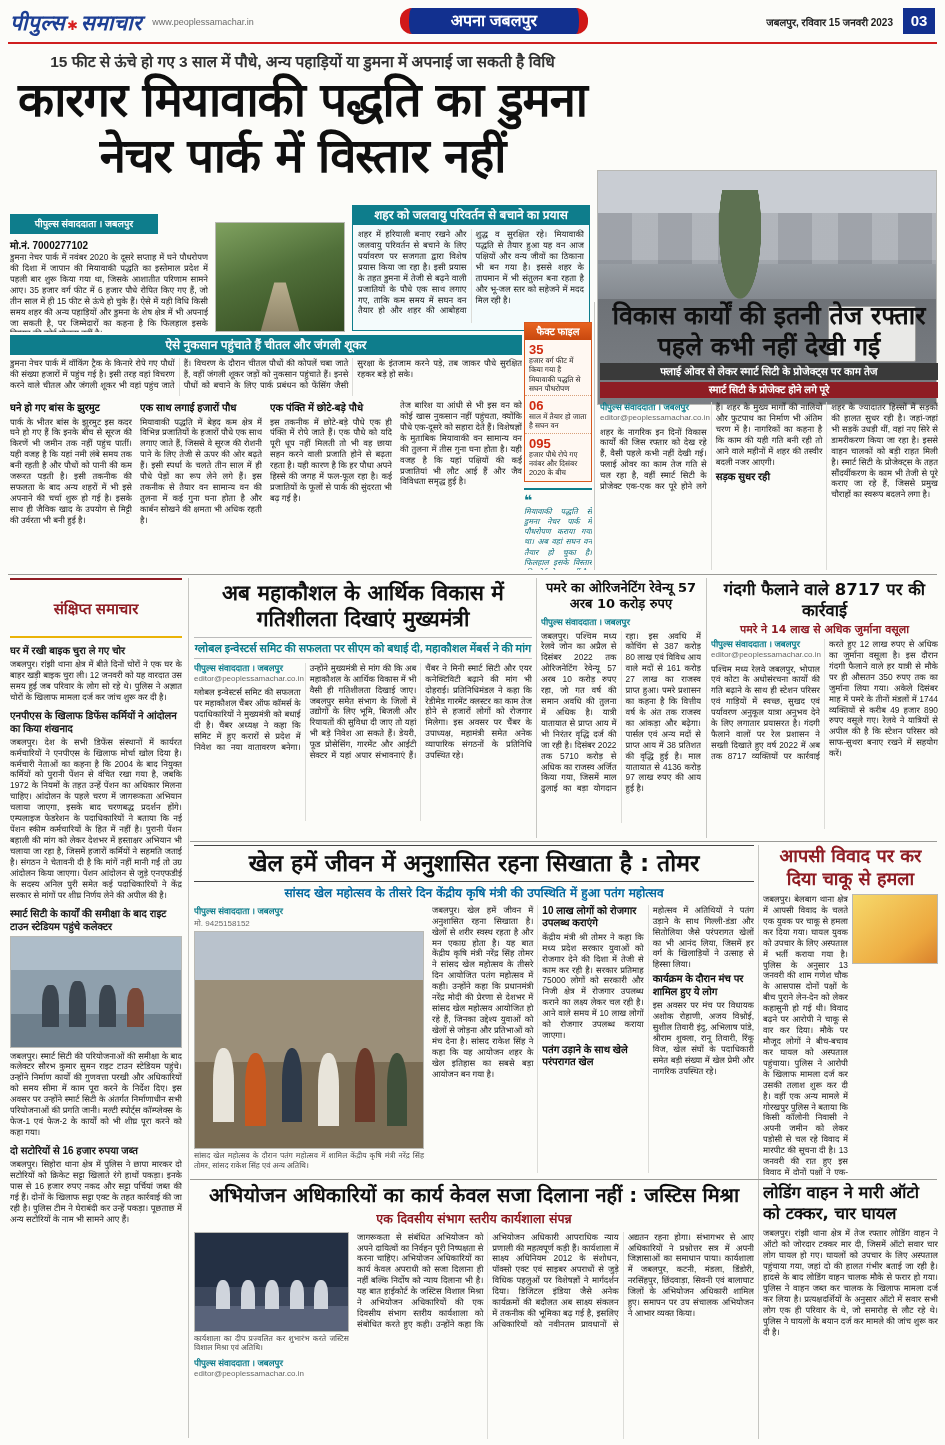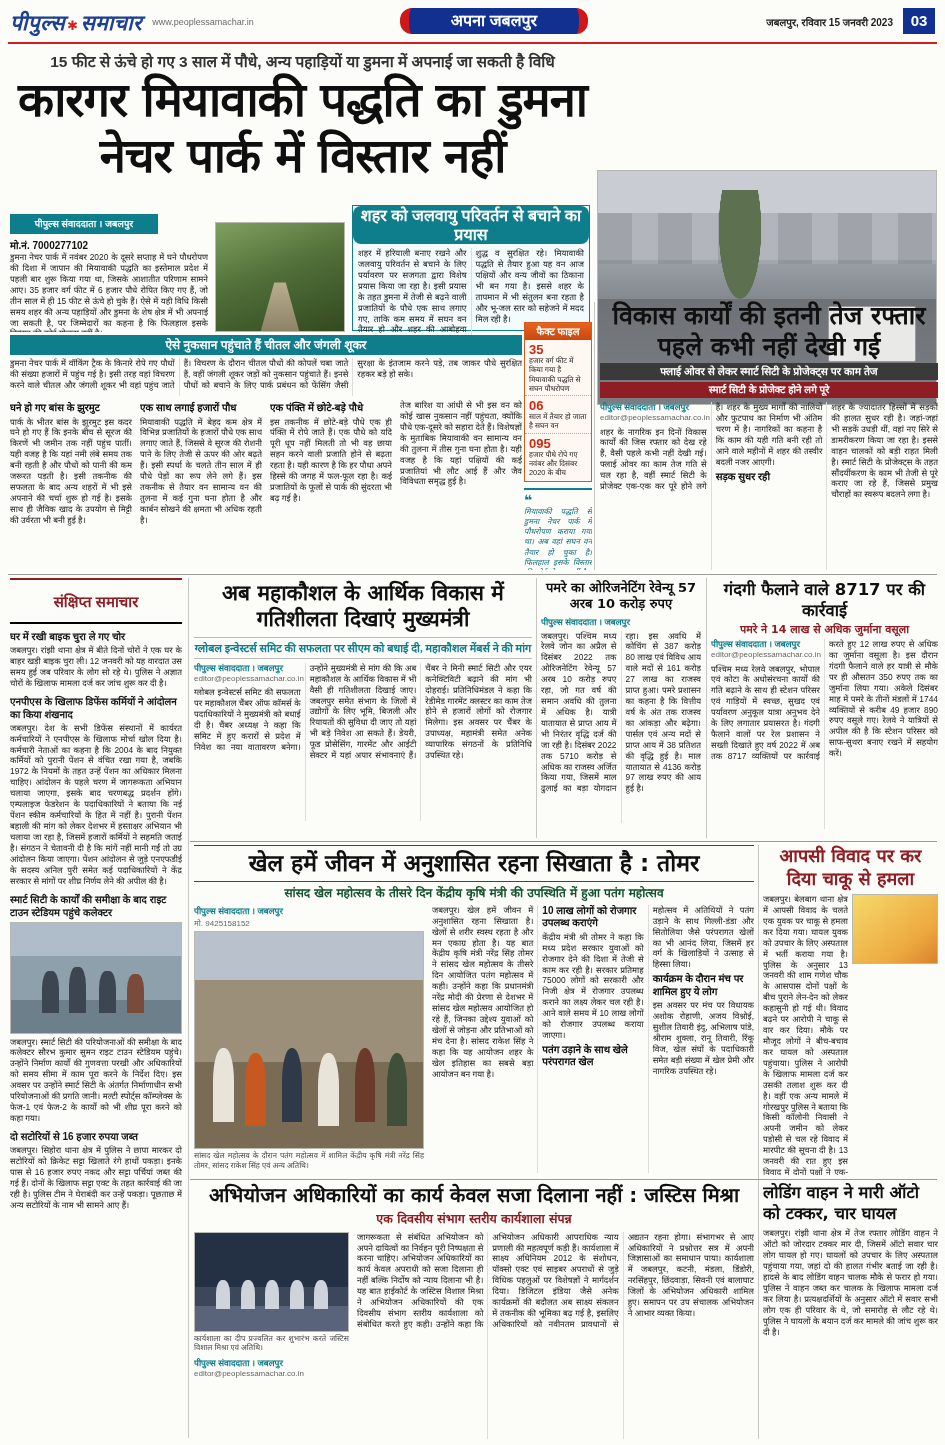--- a/index.html
+++ b/index.html
@@ -26,38 +26,38 @@
   .body-text p { margin-bottom:3px; }
   .cols-2 { column-count:2; column-gap:9px; column-rule:1px solid #dcdcd8; }
   .cols-3 { column-count:3; column-gap:9px; column-rule:1px solid #dcdcd8; }
   .crosshead { font-size:10px; font-weight:bold; color:#101010; margin:2px 0 2px; line-height:1.25; text-align:left; }
   .byline-inline { display:block; color:#0e7d8c; font-weight:bold; font-size:8.6px; }
   .email-inline { display:block; color:#666; font-size:8px; margin-bottom:3px; }
 
   
   .teal-bar { background:#0e7d8c; color:#fff; font-weight:bold; text-align:center; }
   .climate-box { border:1px solid #0e7d8c; background:#f4fbfc; }
-  .climate-box .teal-bar { font-size:16px; line-height:19px;border-radius:8px; }
+  .climate-box .teal-bar { font-size:12px; line-height:19px; }
   .climate-box .body-text { padding:4px 5px; }
   .fact-box { border:1.5px solid #d8581e; background:#fff8f2; }
   .fact-head { background:linear-gradient(#e8631f,#c8480f); color:#fff; font-size:10px; font-weight:bold; text-align:center; line-height:17px; }
   .fact-item { padding:3px 4px 2px; border-bottom:1px dotted #d8a07a; }
   .fact-num { display:block; color:#cf2a10; font-size:13px; font-weight:800; line-height:1; }
   .fact-text { display:block; font-size:7.4px; line-height:1.25; color:#222; text-align:left; }
   .quote-box { border-top:2px solid #0e7d8c; padding-top:3px; }
   .quote-mark { color:#0e7d8c; font-size:14px; font-weight:bold; line-height:1; display:block; }
   .quote-text { font-size:7.8px; line-height:1.3; color:#0e6d7c; font-style:italic; text-align:justify; }
 
   .kicker-band { background:#3a3a3a; color:#fff; font-size:10.5px; font-weight:bold; text-align:center; line-height:17px; }
   .maroon-band { background:#8f1d24; color:#fff; font-size:10px; font-weight:bold; text-align:center; line-height:16px; }
   .sec-headline { font-weight:800; color:#101010; text-align:center; line-height:1.25; font-family:"DejaVu Sans","Liberation Sans",sans-serif; }
   .maroon-text { color:#8f1d24; }
-  .teal-text { color:#14532d;text-align:center; }
-
-  .sidebar-title { font-size:15px; font-weight:800; color:#8f1d24; text-align:center; border-top:2px solid #8f1d24; border-bottom:2px solid #000000; padding:11px 0; }
+  .teal-text { color:#0369a1;text-align:center; }
+
+  .sidebar-title { font-size:15px; font-weight:800; color:#8f1d24; text-align:center; border-top:2px solid #8f1d24; border-bottom:2px solid #eab308; padding:18px 0; }
   .brief-head { font-size:10px; font-weight:bold; line-height:1.3; margin:6px 0 2px; }
   .kicker-teal { color:#0e7d8c; font-size:11px; font-weight:bold; text-align:center; border-top:1px solid #bbb; border-bottom:1px solid #bbb; padding:3px 0; line-height:1.3; }
   .caption { font-size:7.6px; color:#444; line-height:1.3; text-align:justify; margin-top:2px; }
 
   .divider-h { background:#9a9a96; height:1px; }
   .divider-v { background:#c6c6c2; width:1px; }
 
   
   .photo { position:relative; overflow:hidden; border:1px solid #b9b9b4; }
   .ph-street { background:linear-gradient(#c9cdd3 0%,#c9cdd3 38%,#9aa0a6 38%,#84898f 55%,#6e7277 55%,#7b7f84 100%); }

